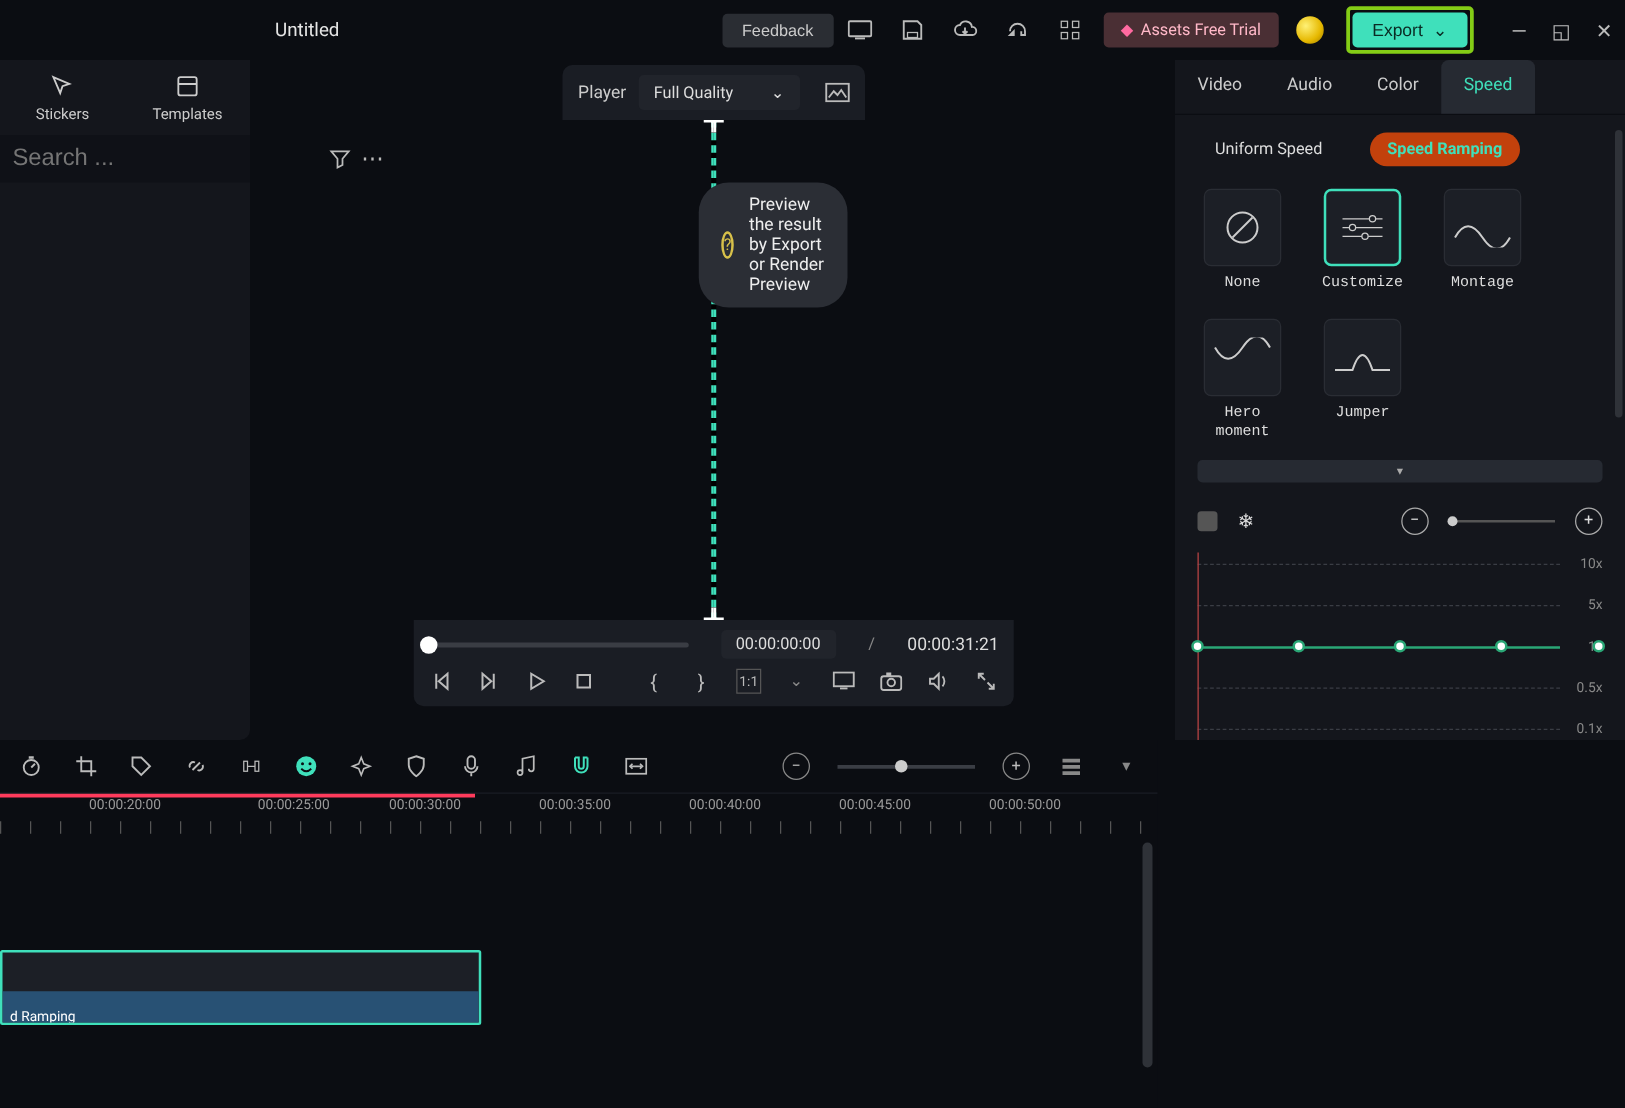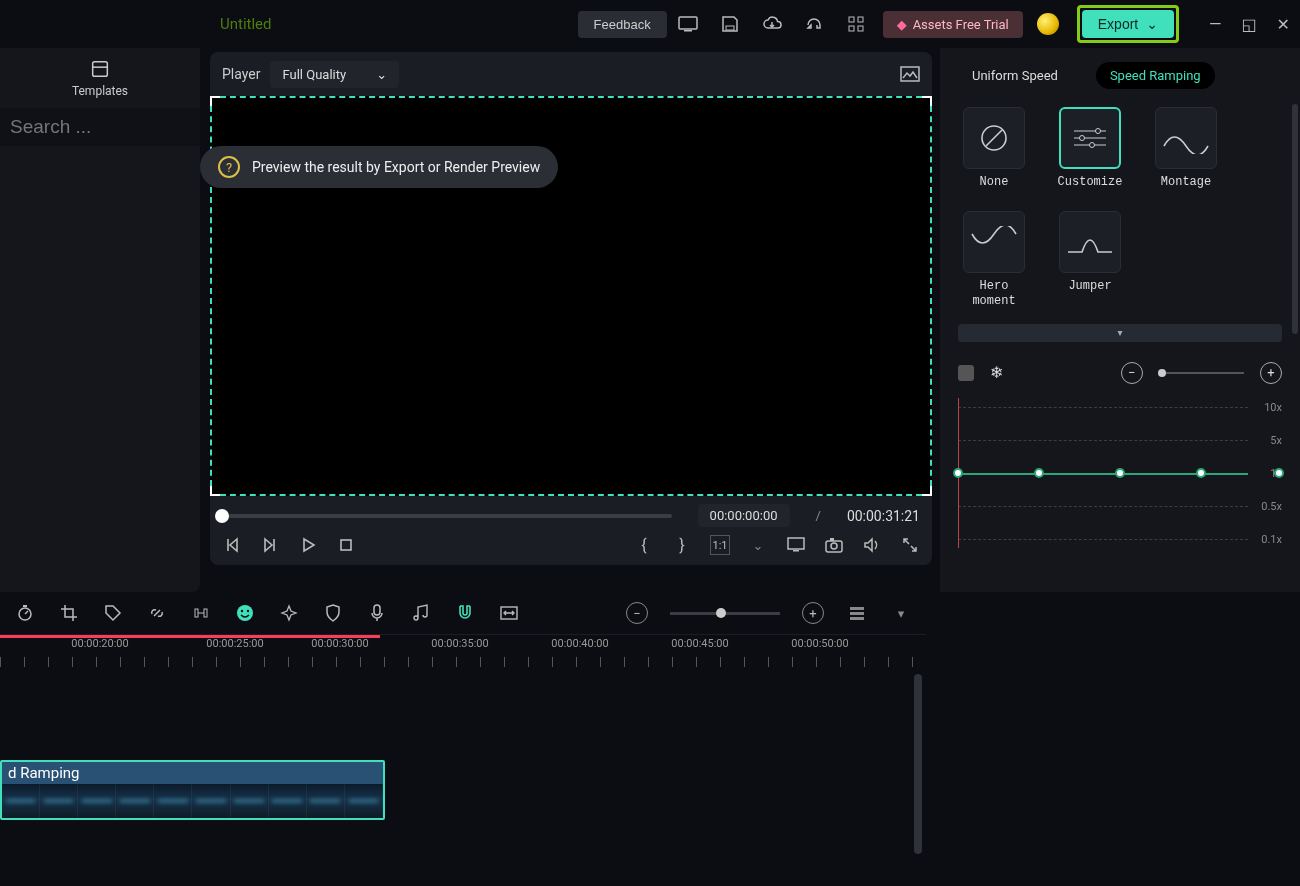--- a/index.html
+++ b/index.html
@@ -11,21 +11,21 @@
   overflow: hidden;
   font-size: 13px;
 }
 .topbar {
   height: 48px;
   display: flex;
   align-items: center;
   padding: 0 10px;
   background: #0b0d12;
 }
-.topbar .title { margin-left: 210px; font-size: 15px; color: #4d7c0f; }
+.topbar .title { margin-left: 210px; font-size: 15px; color: #e5e5e5; }
 .topbar .spacer { flex: 1; }
 .feedback-btn {
   background: #2a2d33; color: #ccc; border: none;
   padding: 6px 16px; border-radius: 4px; font-size: 13px;
 }
 .topbar .icon-btn {
   width: 34px; height: 34px;
   display: flex; align-items: center; justify-content: center;
   color: #bbb; margin: 0 4px; cursor: pointer;
 }
@@ -83,21 +83,21 @@
 .search-input {
   flex: 1; background: transparent; border: none;
   color: #888; font-size: 19px; outline: none;
 }
 .search-row .ico { color: #bbb; width: 18px; }
 
 
 .center-col {
   flex: 1;
   padding: 4px 8px 4px 10px;
-  display: flex; flex-direction: column;
+  display: flex; flex-direction: column; align-items: center;
 }
 .player-header {
   height: 44px;
   background: #1a1d24;
   border-radius: 8px 8px 0 0;
   display: flex; align-items: center; padding: 0 12px; gap: 10px;
 }
 .player-header .label { color: #ccc; font-size: 14px; }
 .quality-select {
   display: flex; align-items: center; gap: 30px;
@@ -188,21 +188,21 @@
   flex: 1; overflow-y: auto;
   padding: 14px 18px;
 }
 .speed-modes {
   display: flex; gap: 24px;
 }
 .speed-mode {
   padding: 6px 14px; border-radius: 14px;
   color: #ddd; font-size: 13px; cursor: pointer;
 }
-.speed-mode.active { background: #000000; color: #3fe0bb; }
+.speed-mode.active { background: #c2410c; color: #3fe0bb; font-weight: bold; }
 
 .preset-grid {
   display: grid;
   grid-template-columns: repeat(3, 72px);
   gap: 20px 24px;
   margin-top: 18px;
 }
 .preset {
   display: flex; flex-direction: column; align-items: center; gap: 6px;
 }
@@ -309,21 +309,21 @@
   position: relative; height: 200px;
 }
 .clip {
   position: absolute; left: 0; top: 86px;
   width: 385px; height: 60px;
   border: 2px solid #3fe0bb; border-radius: 2px;
   background: #1c1f26; overflow: hidden;
 }
 .clip-header {
   background: rgba(42, 90, 130, 0.85); color: #fff;
-  font-size: 15px; padding: 2px 6px;
+  font-size: 11px; padding: 14px 6px; margin-top: 31px;
 }
 .clip-thumbs {
   display: flex; height: 38px;
 }
 .clip-thumbs .thumb {
   flex: 1; background: linear-gradient(180deg, #0b1a2a, #16324a 40%, #0d1720);
   border-right: 1px solid rgba(255,255,255,0.05);
   position: relative;
 }
 .clip-thumbs .thumb::after {
@@ -399,20 +399,26 @@
     <span>✕</span>
   </div>
 </div>
 
 <div class="main-row">
 
   <div class="left-col">
     <div class="left-tabs">
       <div class="left-tab">
         <svg viewBox="0 0 24 24">
+            <path d="M4 4l14 6-6 2-2 6z" fill="none" stroke="#ccc" stroke-width="1.6"></path>
+          </svg>
+        <span>Stickers</span>
+      </div>
+      <div class="left-tab">
+        <svg viewBox="0 0 24 24">
             <rect x="4" y="4" width="16" height="16" rx="2" fill="none" stroke="#ccc" stroke-width="1.6"></rect>
             <line x1="4" y1="10" x2="20" y2="10" stroke="#ccc" stroke-width="1.6"></line>
           </svg>
         <span>Templates</span>
       </div>
     </div>
     <div class="search-row">
       <input class="search-input" placeholder="Search ..." style="">
       <span class="ico">
           <svg width="18" height="18" viewBox="0 0 18 18">
@@ -504,20 +510,26 @@
         <span class="btn">
             <svg width="16" height="16" viewBox="0 0 16 16">
               <path d="M2 6V2h4M14 10v4h-4M2 2l5 5M14 14l-5-5" fill="none" stroke="#bbb" stroke-width="1.5"></path>
             </svg>
           </span>
       </div>
     </div>
   </div>
 
   <div class="right-col">
+    <div class="right-tabs">
+      <div class="right-tab">Video</div>
+      <div class="right-tab">Audio</div>
+      <div class="right-tab">Color</div>
+      <div class="right-tab active">Speed</div>
+    </div>
     <div class="rscroll"></div>
     <div class="right-body">
       <div class="speed-modes">
         <div class="speed-mode">Uniform Speed</div>
         <div class="speed-mode active">Speed Ramping</div>
       </div>
 
       <div class="preset-grid">
         <div class="preset">
           <div class="preset-box">

